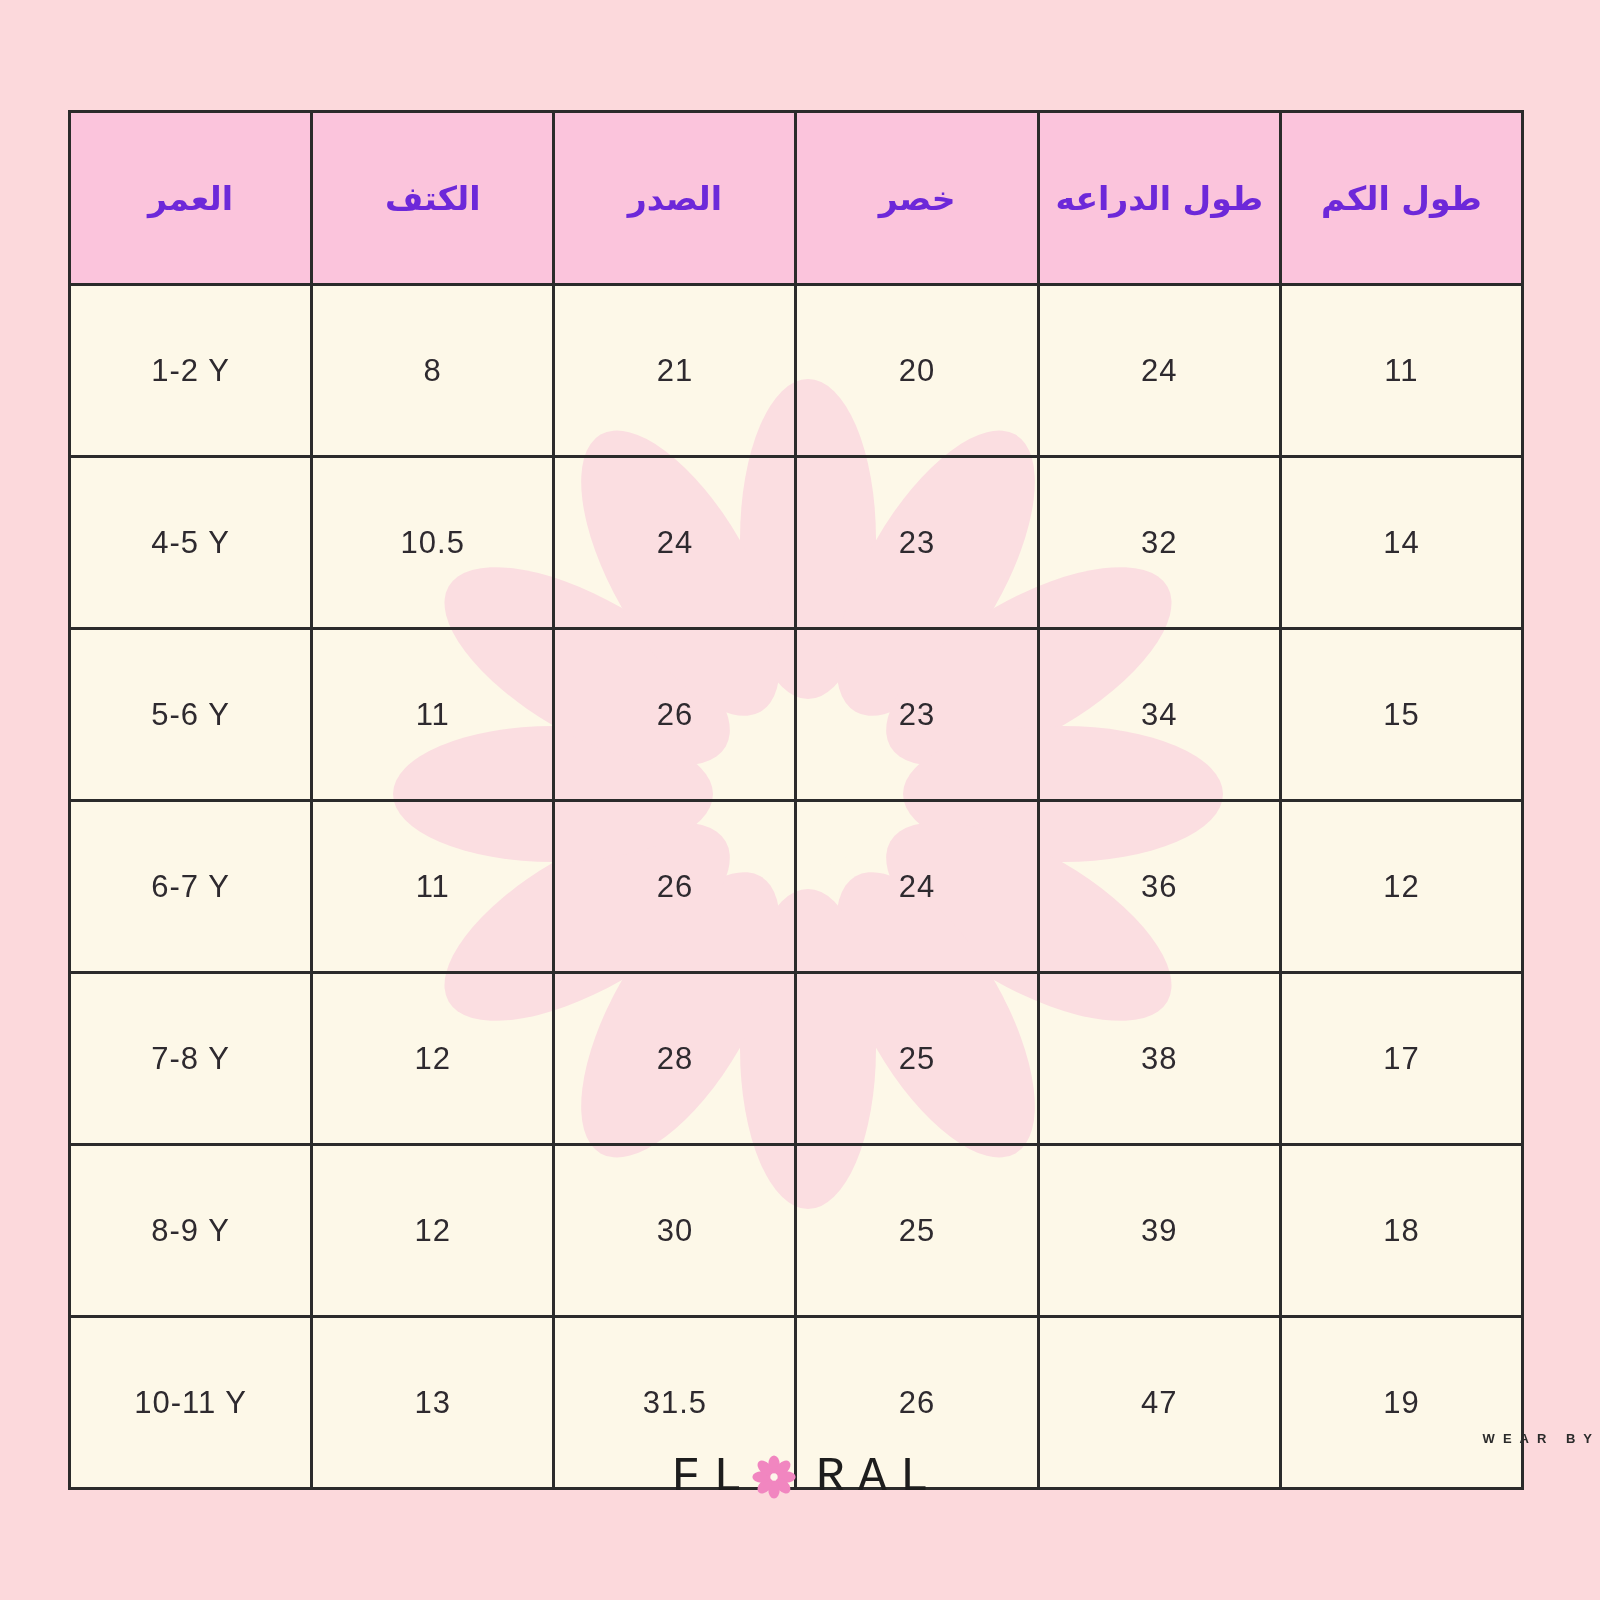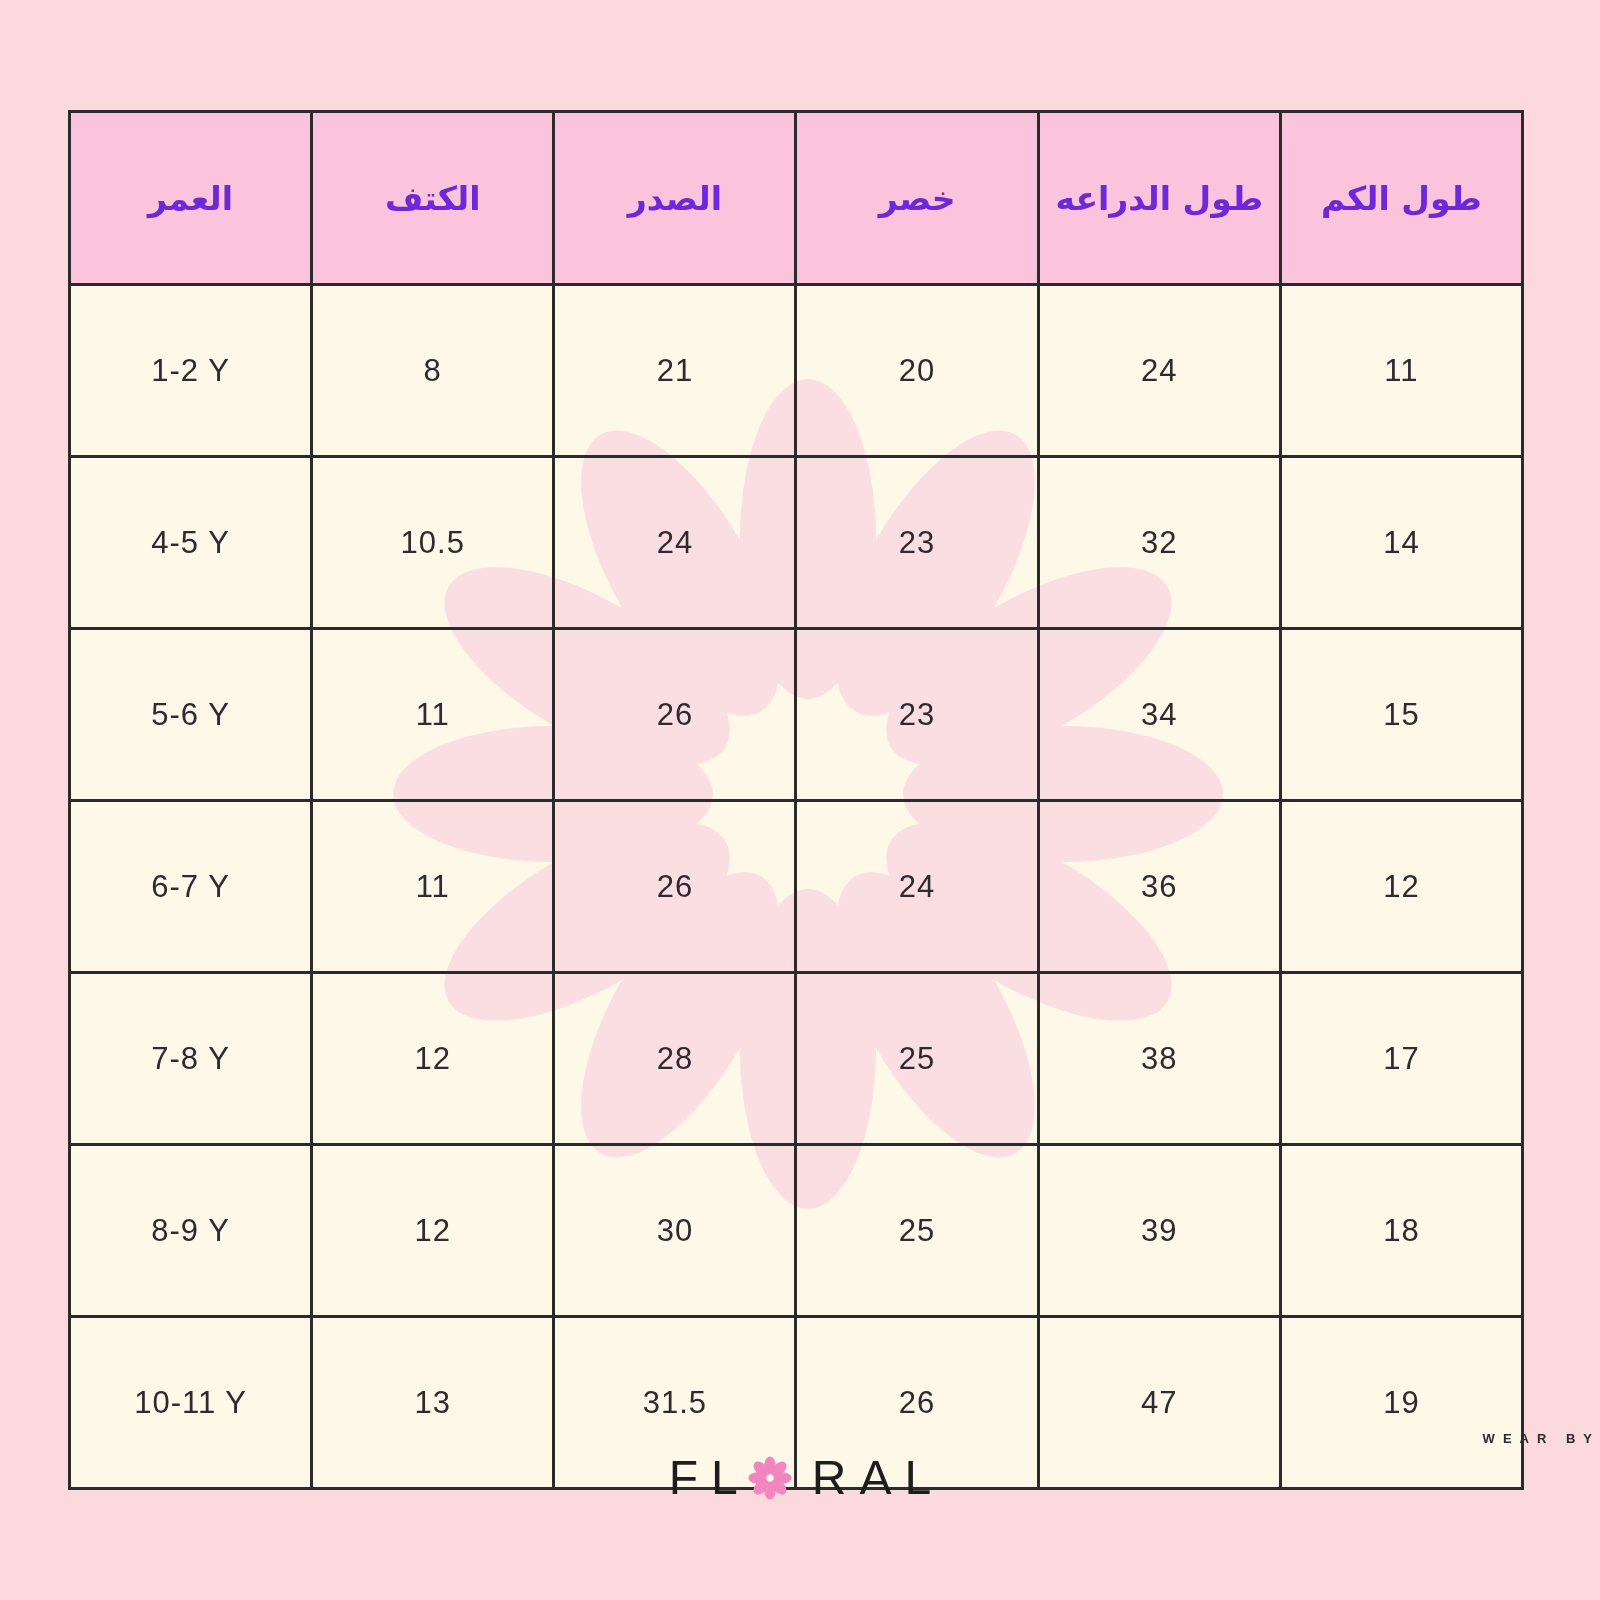--- a/index.html
+++ b/index.html
@@ -61,20 +61,21 @@
     font-size:13px;font-weight:700;
     letter-spacing:8px;text-indent:8px;
     color:#2b2b2b;
   }
   .logo-brand{
     margin-top:4px;
     display:flex;justify-content:center;align-items:center;
     font-size:48px;font-weight:500;
     letter-spacing:13px;text-indent:13px;
     color:var(--logo-ink);
+    font-family:Liberation Mono, monospace;
   }
   .logo-flower{
     width:46px;height:46px;
     margin:0 6px 0 -4px;
     flex:0 0 auto;
   }
   .logo-flower .petal{fill:var(--logo-flower);}
   .logo-flower .lf-center{fill:var(--flower-center);}
 </style>
 </head>

